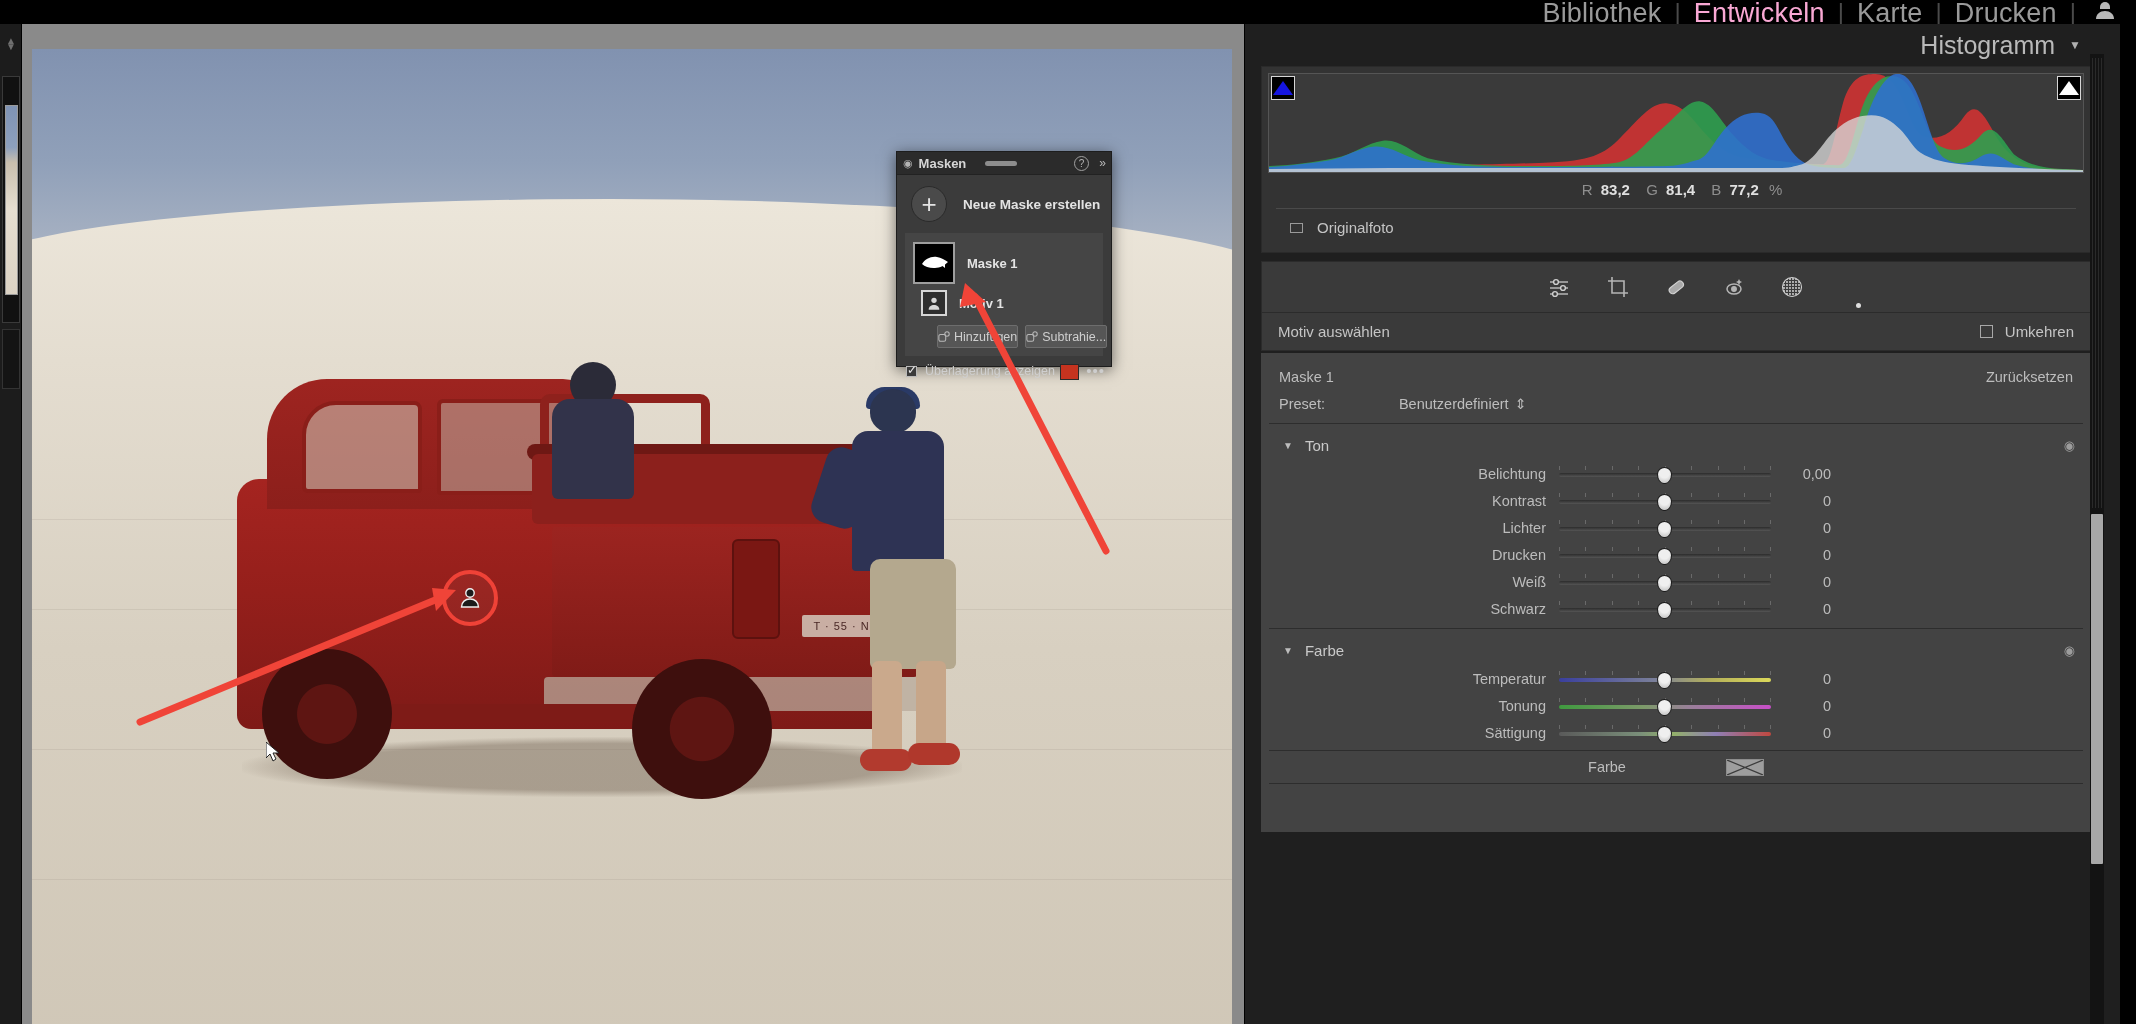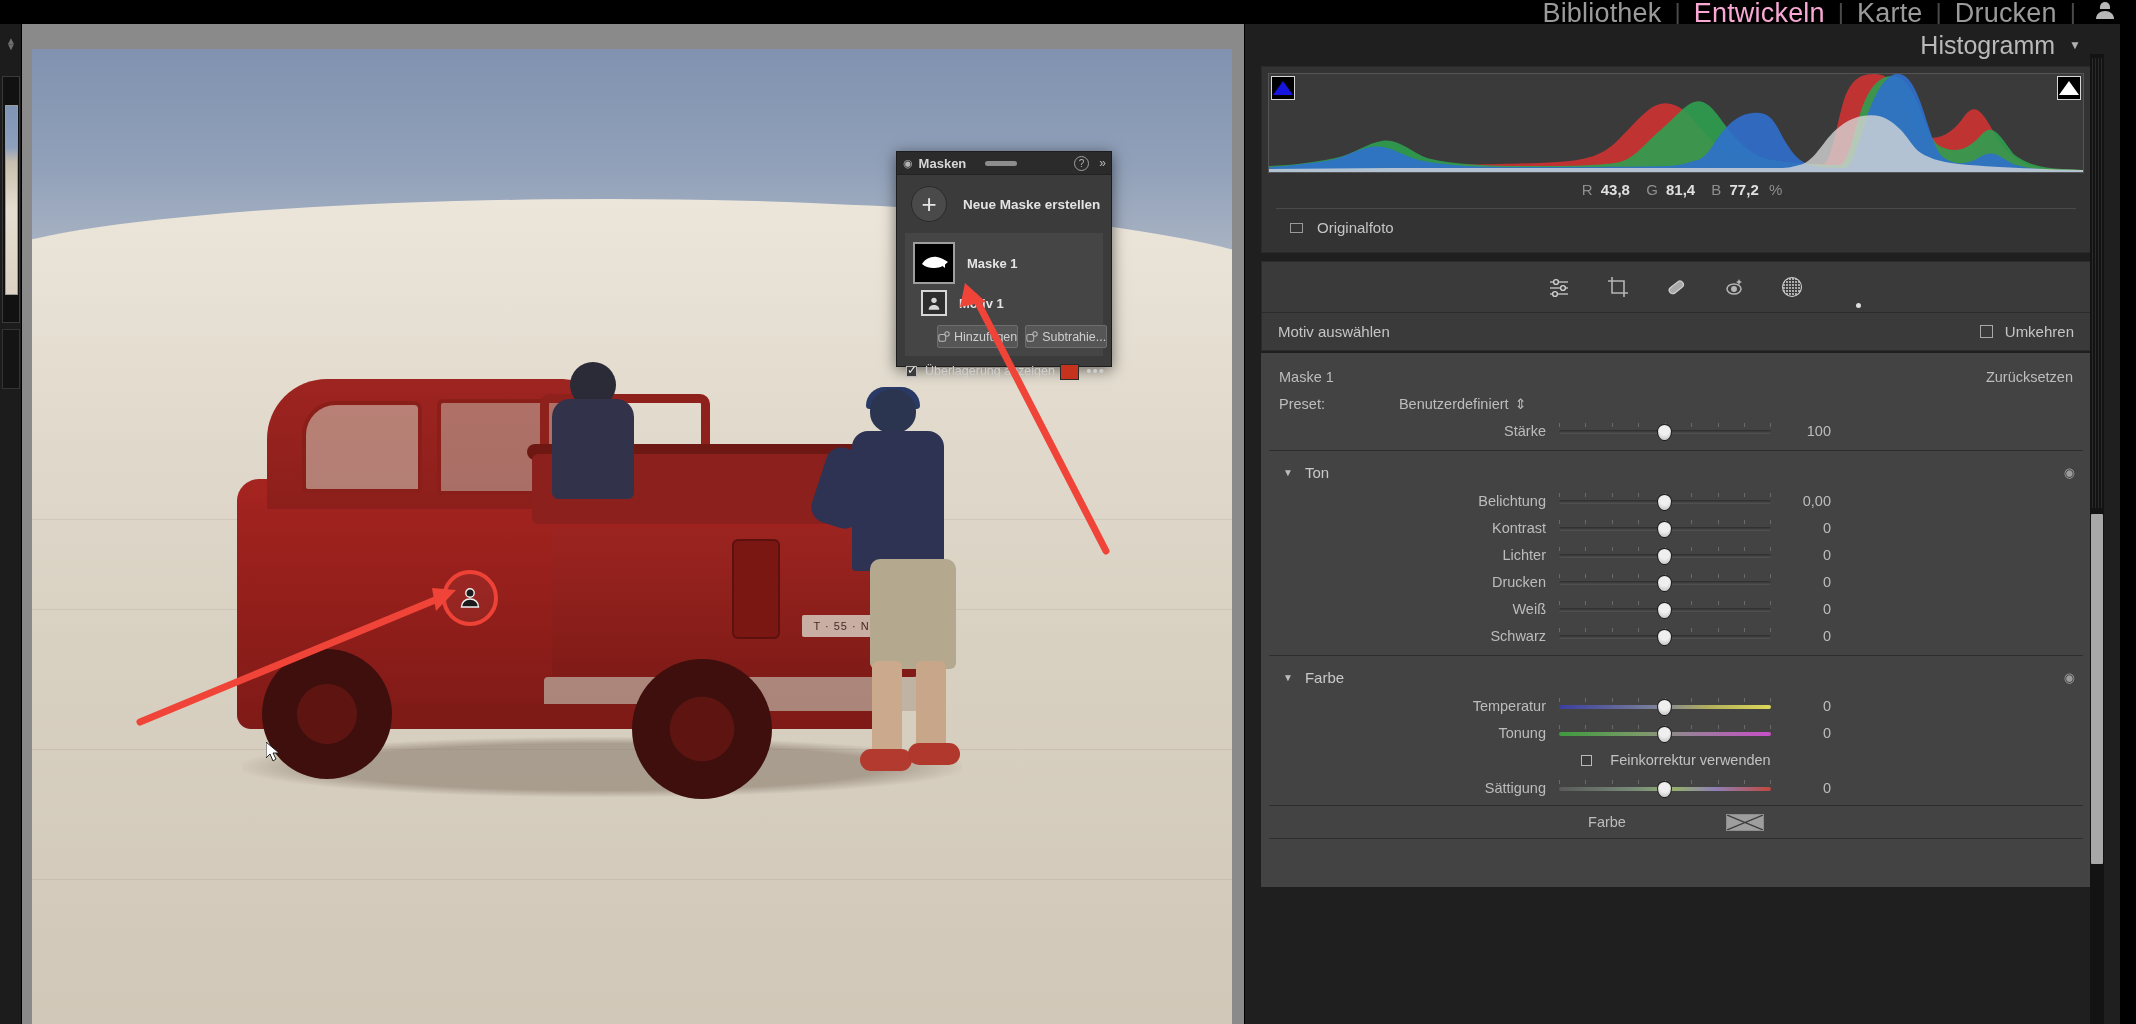--- a/index.html
+++ b/index.html
@@ -516,21 +516,21 @@
           </svg>
           <span class="clip-tri l" style="background:#000">
             <span class="tri-sh" style="border-bottom:14px solid #1515e0"></span>
           </span>
           <span class="clip-tri r" style="background:#000">
             <span class="tri-sh" style="border-bottom:14px solid #ffffff"></span>
           </span>
         </div>
         <div id="rgbvals">
           <span class="k">R</span>
-          <span class="v">43,8</span>
+          <span class="v">83,2</span>
           <span class="k">G</span>
           <span class="v">81,4</span>
           <span class="k">B</span>
           <span class="v">77,2</span>
           <span class="u">%</span>
         </div>
         <div id="origrow">
           <span class="sq"></span>
           <span class="t">Originalfoto</span>
         </div>
@@ -594,39 +594,20 @@
           <span class="val">Zurücksetzen</span>
         </div>
 
         <div class="row" style="padding-left:18px">
           <span class="lbl">Preset:</span>
           <span style="width:74px"></span>
           <span class="lbl">Benutzerdefiniert</span>
           <span class="lbl" style="margin-left:6px">⇕</span>
         </div>
 
-        <div class="sld-row">
-          <span class="sld-label">Stärke</span>
-          <span class="sld-track-wrap">
-            <span class="sld-track"></span>
-            <span class="sld-ticks">
-                <i style="left:0"></i>
-                <i style="left:26px"></i>
-                <i style="left:53px"></i>
-                <i style="left:79px"></i>
-                <i style="left:106px"></i>
-                <i style="left:132px"></i>
-                <i style="left:159px"></i>
-                <i style="left:185px"></i>
-                <i style="left:211px"></i>
-              </span>
-            <span class="sld-knob" style="left:98px"></span>
-          </span>
-          <span class="sld-val">100</span>
-        </div>
 
 
         <div class="divider"></div>
 
         <div class="sect-hd">
           <span class="caret">▼</span>
           <span class="nm">Ton</span>
           <span class="sp"></span>
           <span class="eye">◉</span>
         </div>
@@ -787,24 +768,20 @@
                 <i style="left:132px"></i>
                 <i style="left:159px"></i>
                 <i style="left:185px"></i>
                 <i style="left:211px"></i>
               </span>
             <span class="sld-knob" style="left:98px"></span>
           </span>
           <span class="sld-val">0</span>
         </div>
 
-        <div class="cbxrow">
-          <span class="cbx"></span>
-          <span class="t">Feinkorrektur verwenden</span>
-        </div>
 
         <div class="sld-row">
           <span class="sld-label">Sättigung</span>
           <span class="sld-track-wrap">
             <span class="sld-track" style="background:linear-gradient(to right,#5a5a5a,#7a8f7a 38%,#93b06a 54%,#8f7fb5 74%,#c0483f 100%)"></span>
             <span class="sld-ticks">
                 <i style="left:0"></i>
                 <i style="left:26px"></i>
                 <i style="left:53px"></i>
                 <i style="left:79px"></i>

